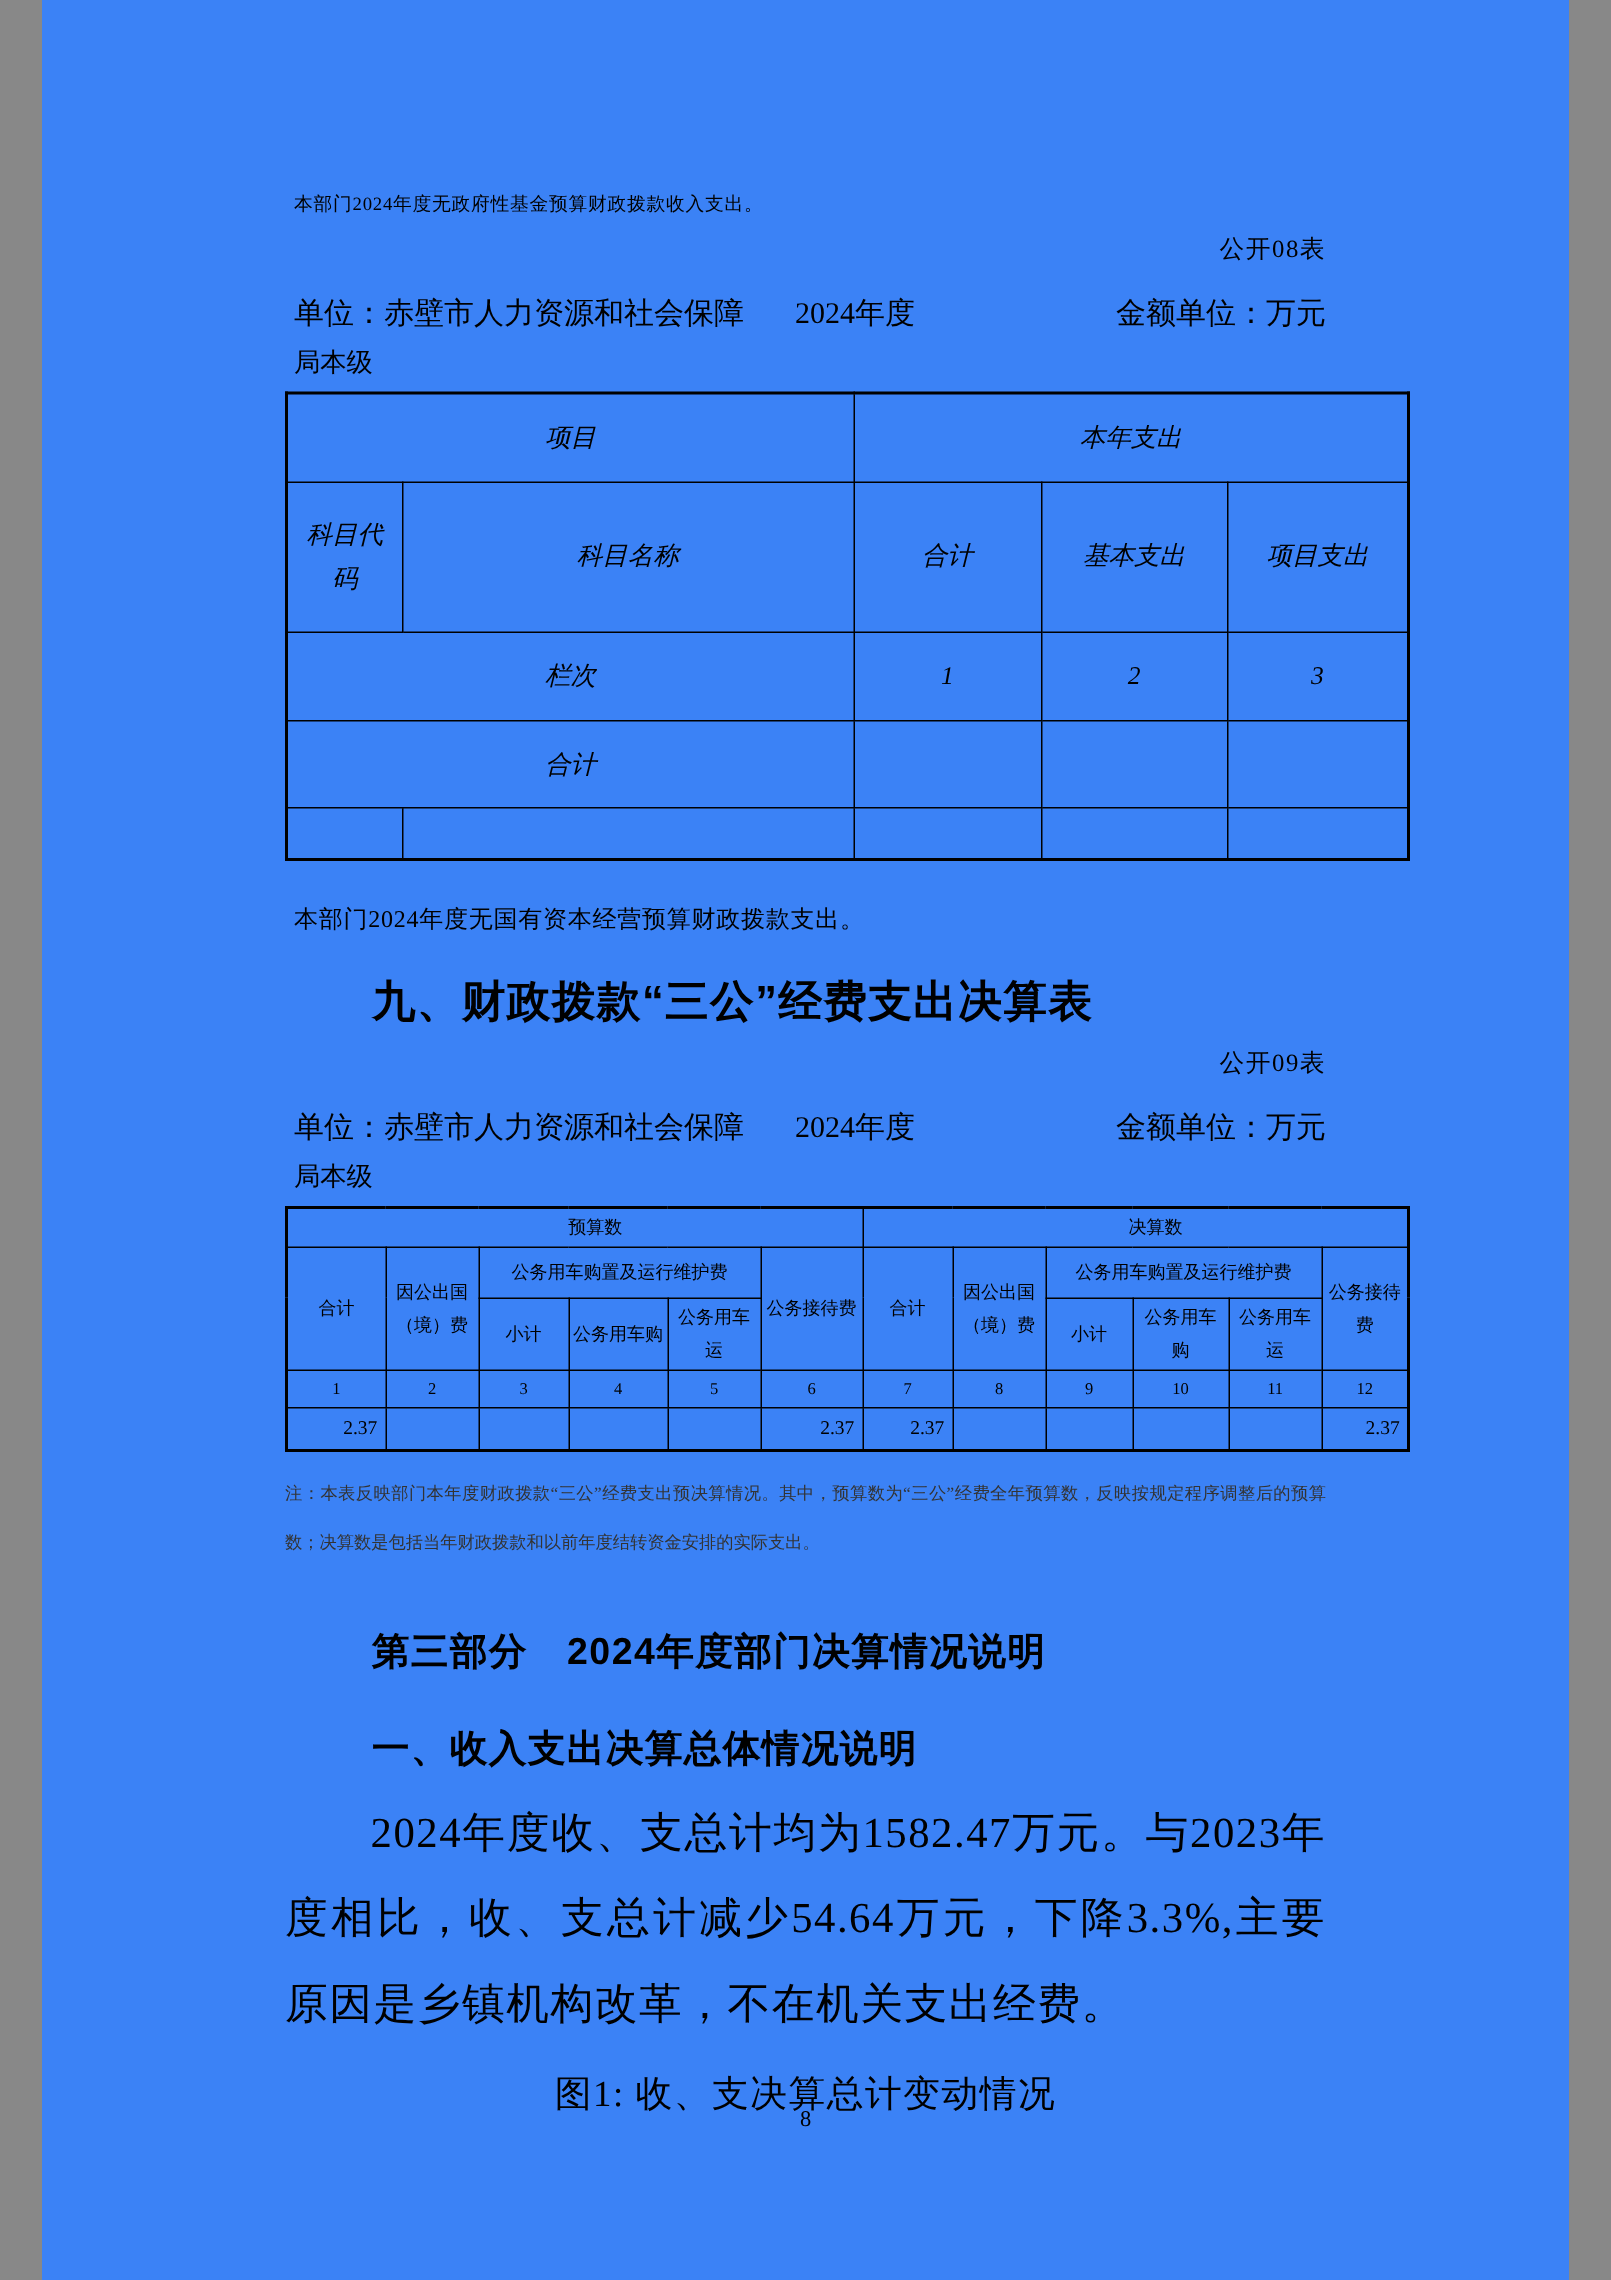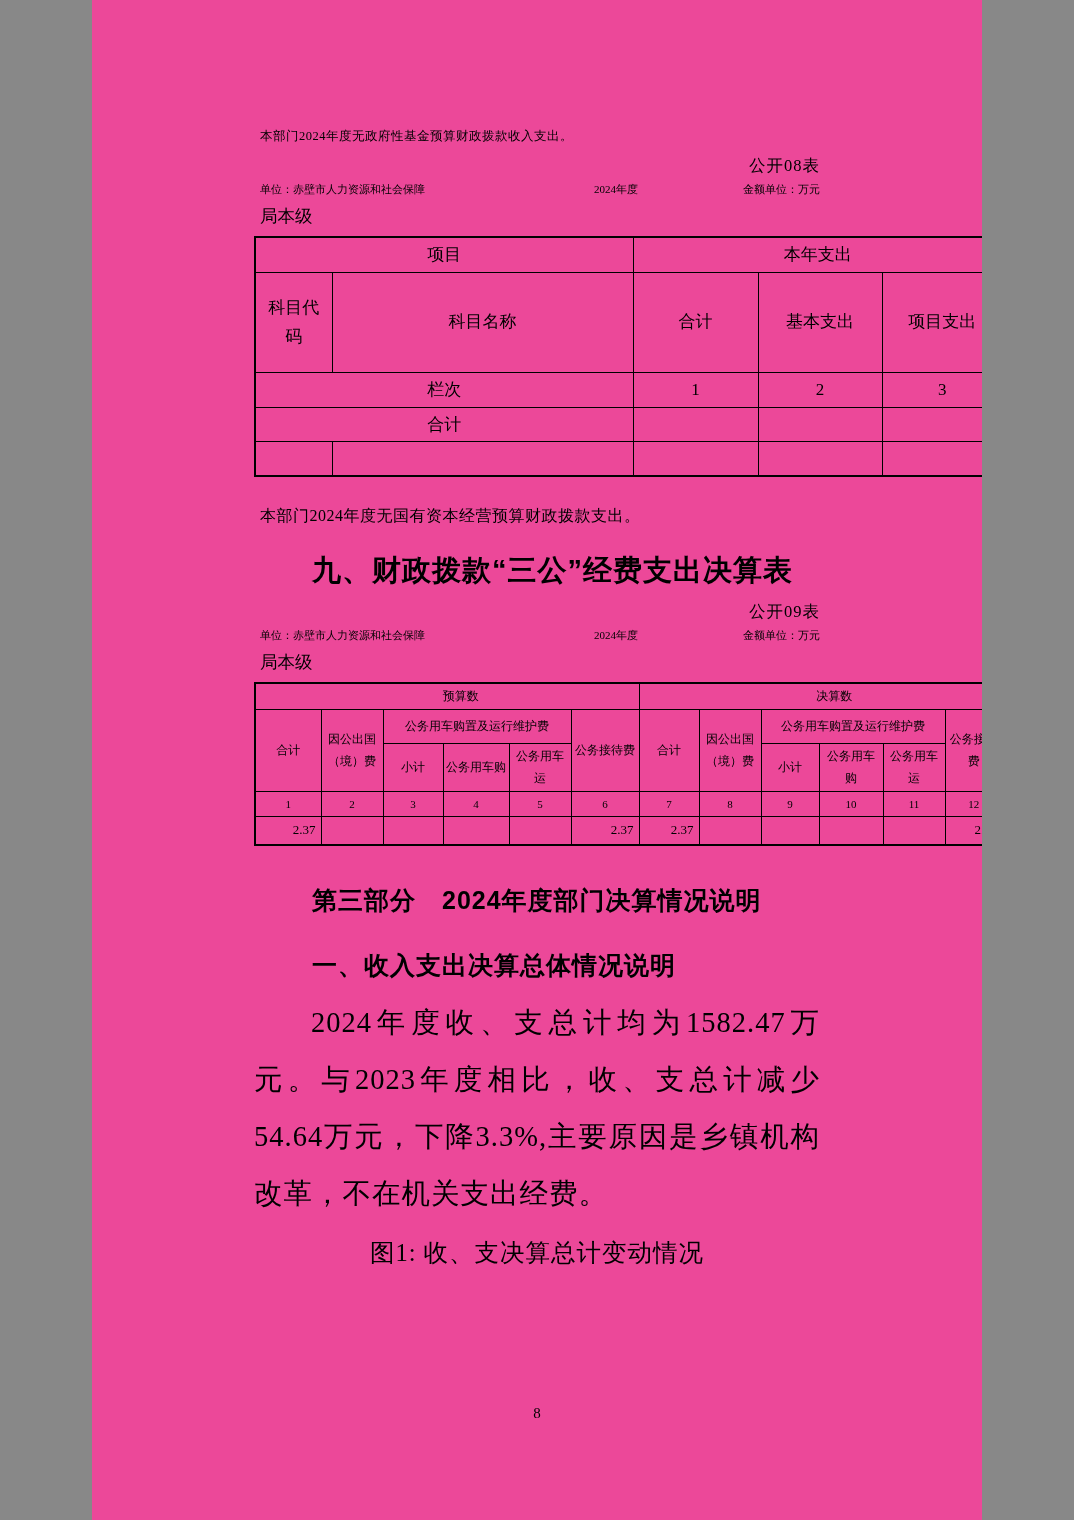--- a/index.html
+++ b/index.html
@@ -1,23 +1,23 @@
 <!DOCTYPE html>
 <html><head>
 <meta charset="utf-8">
 <style>
   * { margin: 0; padding: 0; box-sizing: border-box; }
   html, body { background: #888; }
   body { font-family: "Liberation Serif", "DejaVu Serif", serif; color: #000; }
   .page {
     position: relative;
-    width: 890px;
+    width: 1018px;
     height: 1520px;
     margin: 0 auto;
-    background: #ec4899;
+    background: #3b82f6;
     overflow: hidden;
   }
   .content { padding: 128px 162px 0 162px; }
 
   .intro-note {
     font-size: 12.5px;
     padding-left: 6px;
     letter-spacing: 0.5px;
   }
 
@@ -30,43 +30,44 @@
     margin-top: 24px;
   }
   .table-label {
     text-align: right;
     font-size: 16.5px;
     margin-top: 10px;
     letter-spacing: 1px;
   }
   .unit-row {
     display: flex;
-    font-size: 11px;
-    margin-top: 5px;
+    font-size: 20px;
+    margin-top: 18px;
     padding-left: 6px;
   }
   .unit-row .u-prefix { width: 334px; }
   .unit-row .u-year { flex: 1; }
   .unit-row .u-amount { text-align: center; }
   .unit-suffix {
     font-size: 17.5px;
     margin-top: 7px;
     padding-left: 6px;
   }
 
   table { border-collapse: collapse; width: 100%; table-layout: fixed; }
   .t08 { margin-top: 8px; border: 2px solid #000; }
   .t08 td {
     border: 1px solid #000;
     text-align: center;
     vertical-align: middle;
     font-size: 17px;
     line-height: 1.75;
-    padding: 2px 7px;
+    padding: 14px 7px;
     overflow: hidden;
+    font-style: italic;
   }
   .t08 tr.r1 td { height: 34px; }
   .t08 tr.r2 td { height: 100px; }
   .t08 tr.r3 td { height: 34px; }
   .t08 tr.r4 td { height: 34px; }
   .t08 tr.r5 td { height: 34px; }
 
   .note16 { font-size: 16px; margin-top: 22px; padding-left: 6px; letter-spacing: 0.5px; }
   .stmt   { margin-top: 29px; }
 
@@ -258,20 +259,21 @@
         <td>2.37</td>
         <td></td>
         <td></td>
         <td></td>
         <td></td>
         <td>2.37</td>
       </tr>
     </tbody>
       </table>
 
+    <p class="note09">注：本表反映部门本年度财政拨款“三公”经费支出预决算情况。其中，预算数为“三公”经费全年预算数，反映按规定程序调整后的预算数；决算数是包括当年财政拨款和以前年度结转资金安排的实际支出。</p>
 
     <h2 class="part-heading">第三部分　2024年度部门决算情况说明</h2>
     <h3 class="sub-heading">一、收入支出决算总体情况说明</h3>
     <p class="body-para">2024年度收、支总计均为1582.47万元。与2023年度相比，收、支总计减少54.64万元，下降3.3%,主要原因是乡镇机构改革，不在机关支出经费。</p>
     <p class="figure-caption">图1: 收、支决算总计变动情况</p>
 
   </div>
 
   <div class="page-number">8</div>
 </div>

